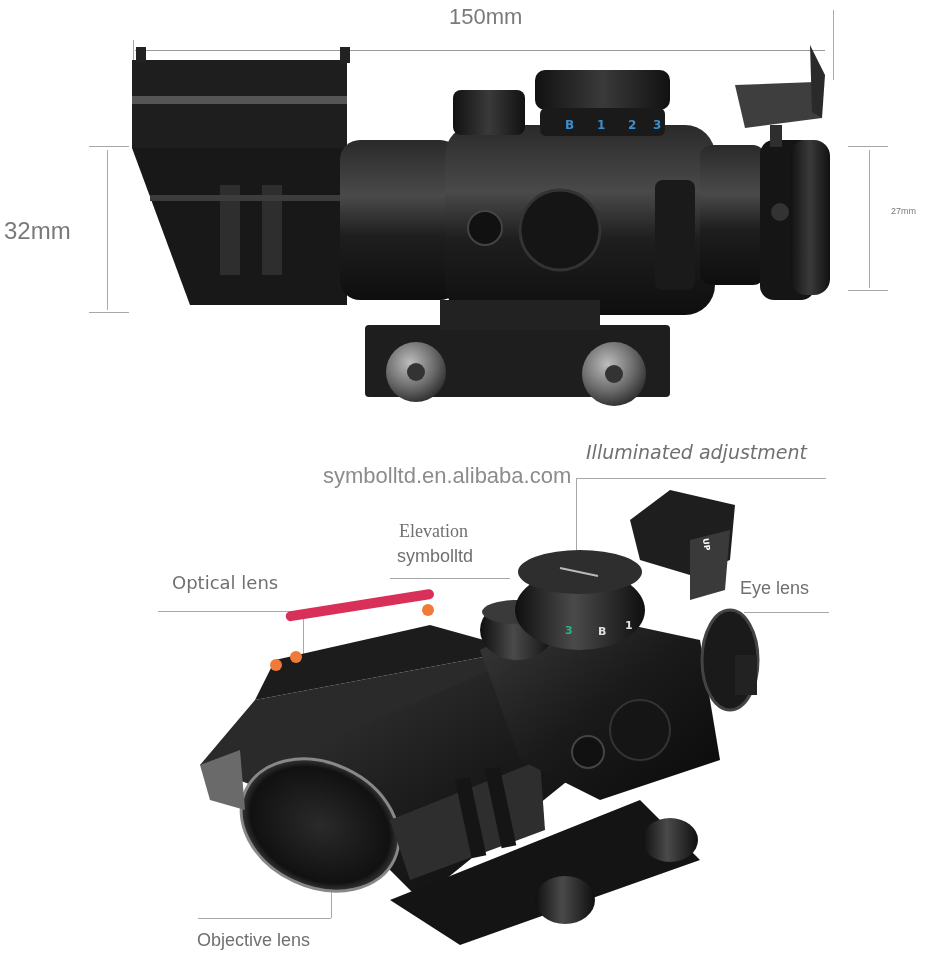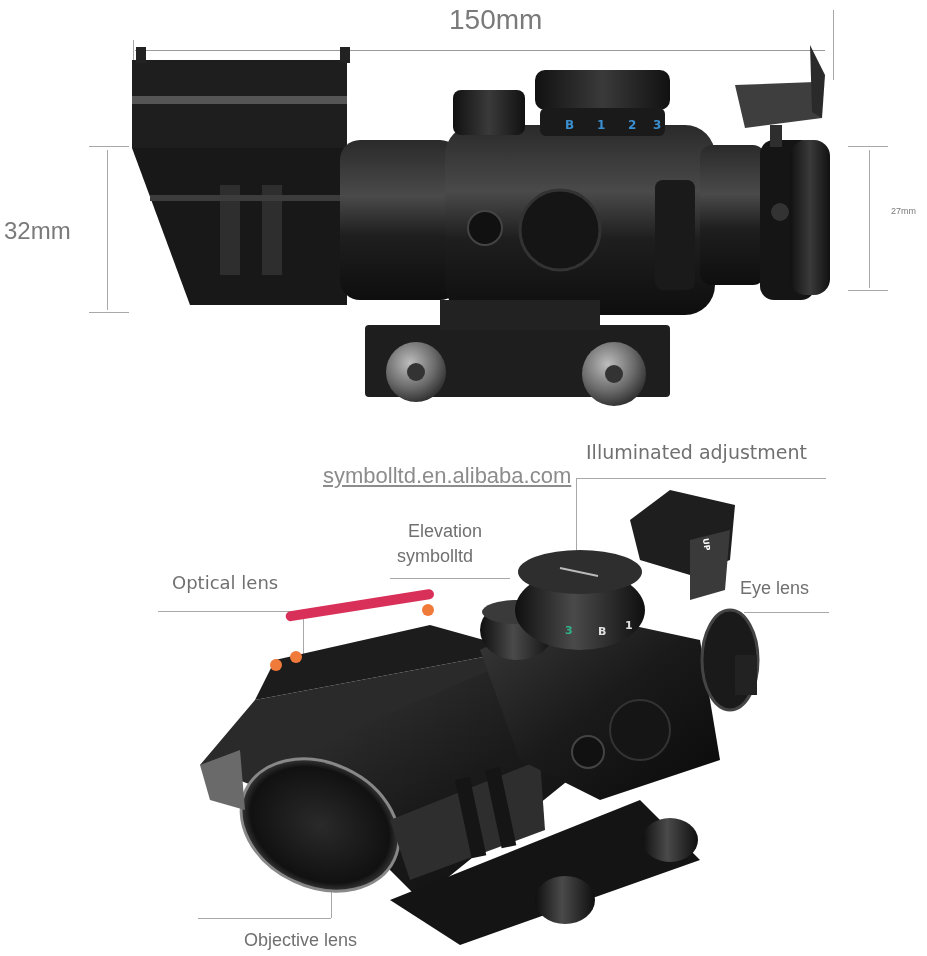--- a/index.html
+++ b/index.html
@@ -8,21 +8,21 @@
   .dim-text { color:#7a7a7a; font-family:"Liberation Sans", sans-serif; }
   .callout-text { color:#707070; font-family:"DejaVu Sans", sans-serif; }
   .line-h { position:absolute; height:2px; background:#9a9a9a; }
   .thin-h { position:absolute; height:1px; background:#a8a8a8; }
   .thin-v { position:absolute; width:1px; background:#a8a8a8; }
   svg { position:absolute; left:0; top:0; }
 </style>
 </head>
 <body>
 
-<div class="abs dim-text" style="left:449px; top:4px; font-size:28px;">150mm</div>
+<div class="abs dim-text" style="left:449px; top:4px; font-size:22px;">150mm</div>
 <div class="line-h" style="left:135px; top:50px; width:690px; height:1px;"></div>
 <div class="thin-v" style="left:133px; top:40px; height:90px;"></div>
 <div class="thin-v" style="left:833px; top:10px; height:70px;"></div>
 
 <div class="abs dim-text" style="left:4px; top:217px; font-size:24px;">32mm</div>
 <div class="thin-h" style="left:89px; top:146px; width:40px;"></div>
 <div class="thin-h" style="left:89px; top:312px; width:40px;"></div>
 <div class="thin-v" style="left:107px; top:150px; height:160px;"></div>
 
 <div class="abs dim-text" style="left:891px; top:206px; font-size:9px;">27mm</div>
@@ -87,38 +87,38 @@
   <circle cx="614" cy="374" r="32" fill="url(#screwG)"></circle>
   <circle cx="614" cy="374" r="9" fill="#333"></circle>
 </svg>
 
 <div class="abs" style="left:565px; top:118px; color:#3a8fd0; font-size:12px; font-weight:bold;">B</div>
 <div class="abs" style="left:597px; top:118px; color:#3a8fd0; font-size:12px; font-weight:bold;">1</div>
 <div class="abs" style="left:628px; top:118px; color:#3a8fd0; font-size:12px; font-weight:bold;">2</div>
 <div class="abs" style="left:653px; top:118px; color:#3a8fd0; font-size:12px; font-weight:bold;">3</div>
 <div class="abs" style="left:758px; top:68px; color:#ffffff; font-size:11px; font-weight:bold; transform:rotate(-8deg);">UP</div>
 
-<div class="abs" style="left:323px; top:463px; color:#8c8c8c; font-size:22px; font-family:'Liberation Sans', sans-serif;text-decoration:underline;">symbolltd.en.alibaba.com</div>
+<div class="abs" style="left:323px; top:463px; color:#8c8c8c; font-size:22px; font-family:'Liberation Sans', sans-serif;">symbolltd.en.alibaba.com</div>
 
-<div class="abs callout-text" style="left:586px; top:441px; font-size:19px;">Illuminated adjustment</div>
+<div class="abs callout-text" style="left:586px; top:441px; font-size:19px;font-style:italic;">Illuminated adjustment</div>
 <div class="thin-h" style="left:576px; top:478px; width:250px;"></div>
 <div class="thin-v" style="left:576px; top:478px; height:80px;"></div>
 
-<div class="abs callout-text" style="left:408px; top:521px; font-size:18px; font-family:Liberation Sans, sans-serif;">Elevation</div>
+<div class="abs callout-text" style="left:399px; top:521px; font-size:18px; font-family:Liberation Serif, serif;">Elevation</div>
 <div class="abs callout-text" style="left:397px; top:546px; font-size:18px; font-family:'Liberation Sans', sans-serif;">symbolltd</div>
 <div class="thin-h" style="left:390px; top:578px; width:120px;"></div>
 
 <div class="abs callout-text" style="left:172px; top:572px; font-size:18px;">Optical lens</div>
 <div class="thin-h" style="left:158px; top:611px; width:145px;"></div>
 <div class="thin-v" style="left:303px; top:611px; height:50px;"></div>
 
 <div class="abs callout-text" style="left:740px; top:578px; font-size:18px; font-family:'Liberation Sans', sans-serif;">Eye lens</div>
 <div class="thin-h" style="left:744px; top:612px; width:85px;"></div>
 
-<div class="abs callout-text" style="left:197px; top:930px; font-size:18px; font-family:'Liberation Sans', sans-serif;margin-left:47px;">Objective lens</div>
+<div class="abs callout-text" style="left:197px; top:930px; font-size:18px; font-family:'Liberation Sans', sans-serif;">Objective lens</div>
 <div class="thin-h" style="left:198px; top:918px; width:133px;"></div>
 <div class="thin-v" style="left:331px; top:800px; height:118px;"></div>
 
 <svg width="927" height="956" viewBox="0 0 927 956" style="top:0;">
   <defs>
     <linearGradient id="bodyG2" x1="0" y1="0" x2="1" y2="1">
       <stop offset="0" stop-color="#3a3a3a"></stop>
       <stop offset="0.5" stop-color="#1a1a1a"></stop>
       <stop offset="1" stop-color="#0a0a0a"></stop>
     </linearGradient>

